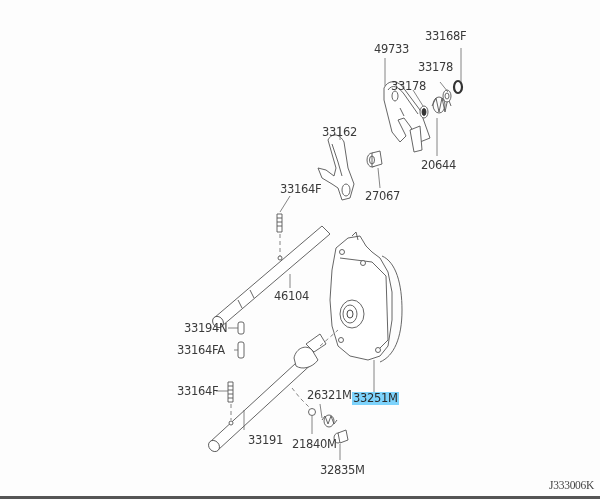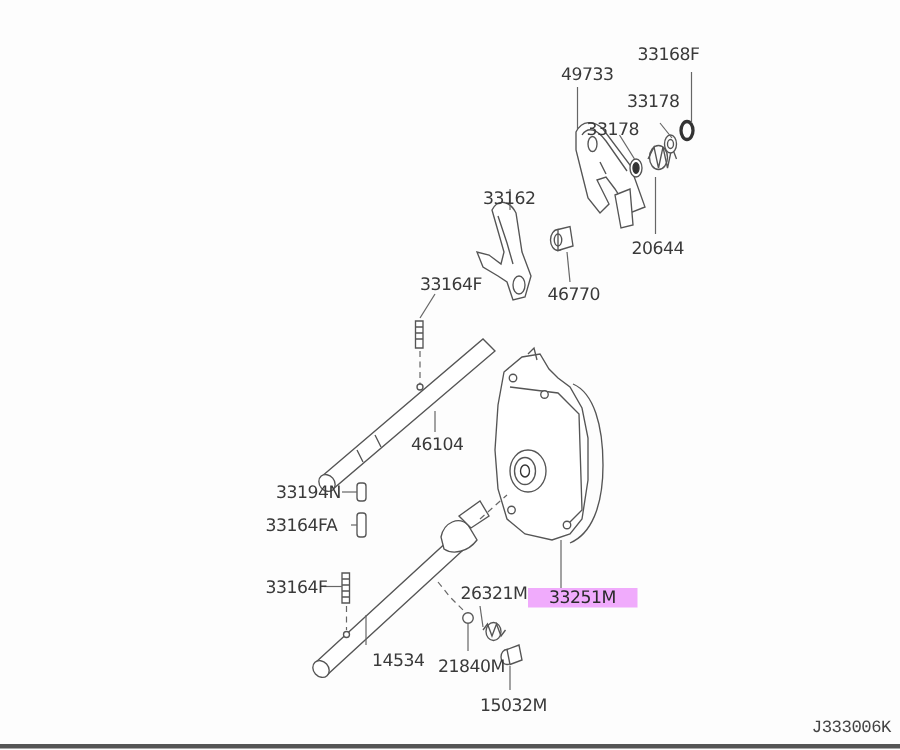--- a/index.html
+++ b/index.html
@@ -1,23 +1,23 @@
 <!DOCTYPE html>
 <html><head>
 <meta charset="utf-8">
 <style>
   html, body { margin:0; padding:0; background:#fdfdfd; }
   body { width:600px; height:500px; position:relative; overflow:hidden;
          font-family:"DejaVu Sans", sans-serif; }
   #diagram { position:absolute; left:0; top:0; width:600px; height:500px; }
   .lbl { position:absolute; font-family:"DejaVu Sans", sans-serif; font-size:11.5px;
          color:#3a3a3a; letter-spacing:-0.3px; white-space:nowrap; line-height:13px; }
-  .lbl.hl { background:#f0abfc; color:#2a2a2a; padding:0 14px; }
+  .lbl.hl { background:#7dd3fc; color:#2a2a2a; padding:0 1px; }
   .code { position:absolute; right:6px; top:479px; font-size:11.5px; color:#444;
-          letter-spacing:-0.3px; font-family:Liberation Mono, monospace; }
+          letter-spacing:-0.3px; font-family:Liberation Serif, serif; }
   .bottom-rule { position:absolute; left:0; top:496px; width:600px; height:3px; background:#555; }
   svg .p { fill:none; stroke:#555; stroke-width:0.9; }
   svg .pf { fill:#fff; stroke:#555; stroke-width:0.9; }
   svg .dk { fill:#333; stroke:#333; stroke-width:0.9; }
   svg .ld { fill:none; stroke:#666; stroke-width:0.8; }
   svg .dash { fill:none; stroke:#666; stroke-width:0.8; stroke-dasharray:4 3; }
 </style>
 </head>
 <body>
 
@@ -136,26 +136,26 @@
     <path class="ld" d="M340,444 L340,460"></path>
   </g>
 </svg>
 
 <span class="lbl" style="left:374px;top:43px">49733</span>
 <span class="lbl" style="left:425px;top:30px">33168F</span>
 <span class="lbl" style="left:418px;top:61px">33178</span>
 <span class="lbl" style="left:391px;top:80px">33178</span>
 <span class="lbl" style="left:421px;top:159px">20644</span>
 <span class="lbl" style="left:322px;top:126px">33162</span>
-<span class="lbl" style="left:365px;top:190px">46770</span>
+<span class="lbl" style="left:365px;top:190px">27067</span>
 <span class="lbl" style="left:280px;top:183px">33164F</span>
 <span class="lbl" style="left:274px;top:290px">46104</span>
 <span class="lbl" style="left:184px;top:322px">33194N</span>
 <span class="lbl" style="left:177px;top:344px">33164FA</span>
 <span class="lbl" style="left:177px;top:385px">33164F</span>
-<span class="lbl" style="left:248px;top:434px">14534</span>
+<span class="lbl" style="left:248px;top:434px">33191</span>
 <span class="lbl" style="left:307px;top:389px">26321M</span>
 <span class="lbl hl" style="left:352px;top:392px">33251M</span>
 <span class="lbl" style="left:292px;top:438px">21840M</span>
-<span class="lbl" style="left:320px;top:464px">15032M</span>
+<span class="lbl" style="left:320px;top:464px">32835M</span>
 
 <span class="code">J333006K</span>
 <div class="bottom-rule"></div>
 
 </body></html>

